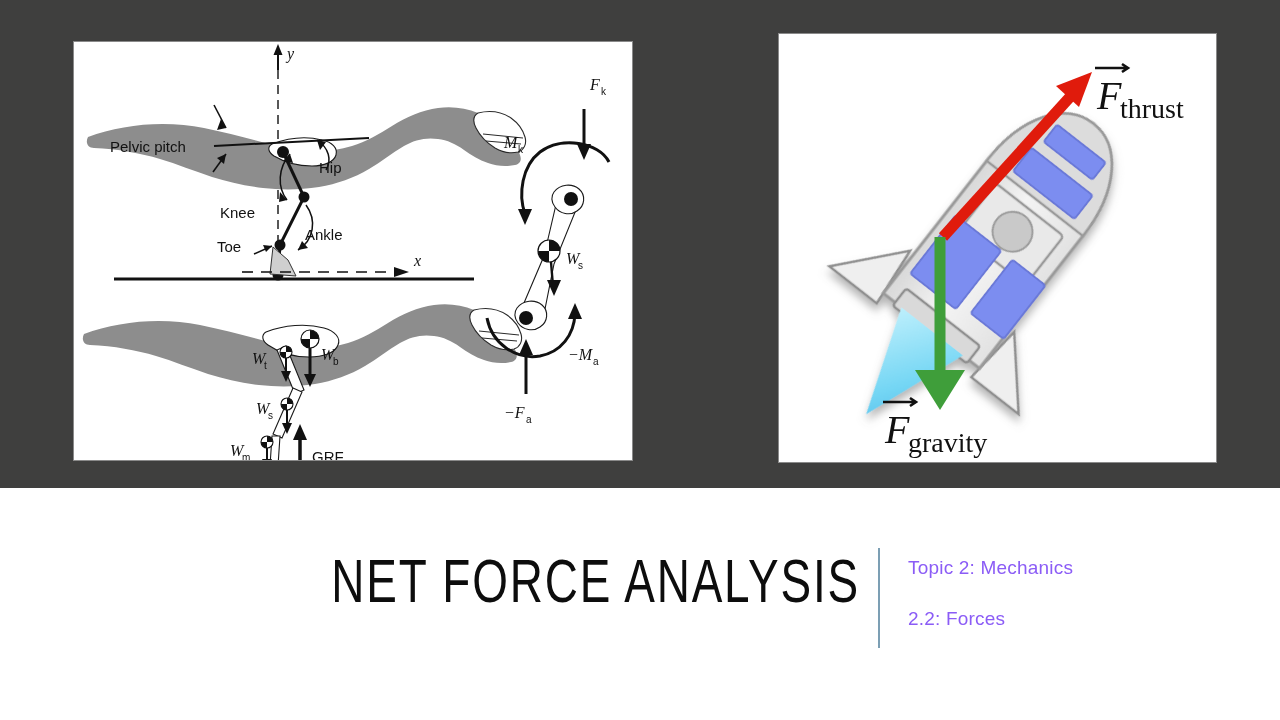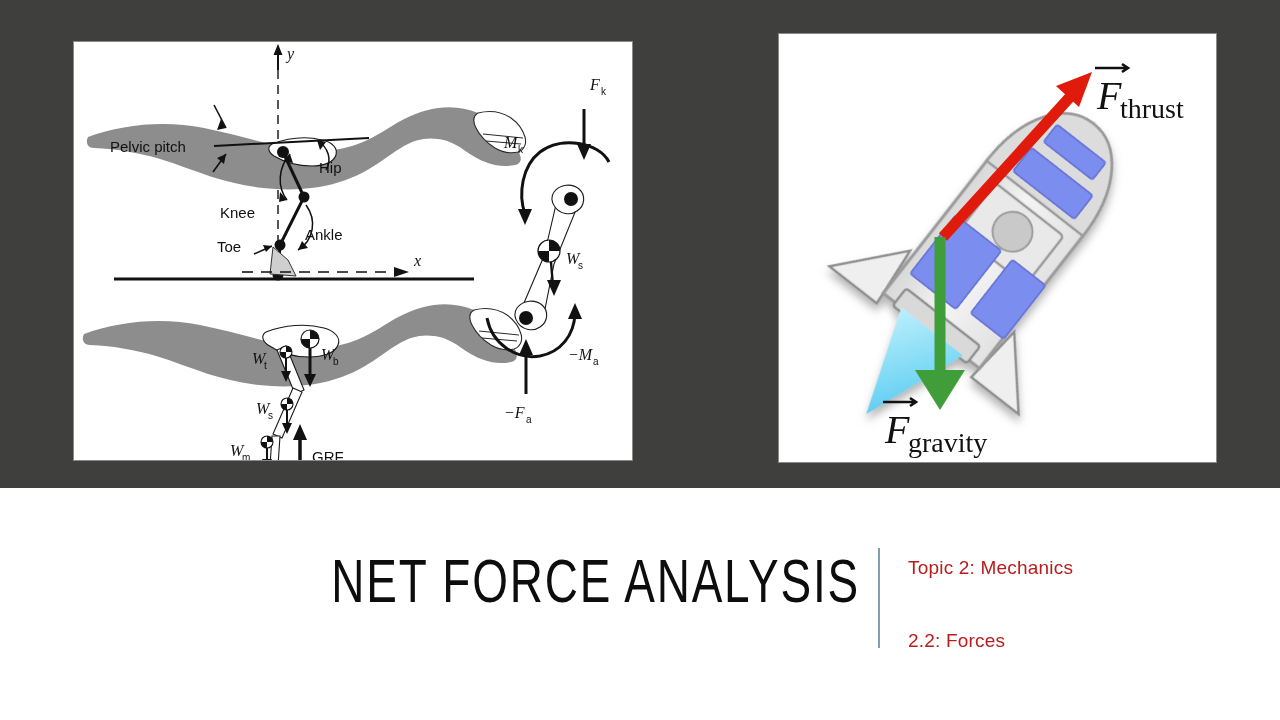--- a/index.html
+++ b/index.html
@@ -63,27 +63,27 @@
     left: 878px;
     top: 548px;
     width: 2px;
     height: 100px;
     background: #7c9fb4;
   }
   .subtitle {
     position: absolute;
     left: 908px;
     font-size: 19px;
-    color: #b91c1c;
+    color: #8b5cf6;
     letter-spacing: 0.2px;
     font-weight: 400;
     white-space: nowrap;
   }
   #sub-1 { top: 557px; }
-  #sub-2 { top: 630px; }
+  #sub-2 { top: 608px; }
 
   
   .lbl       { font-family: "Liberation Sans", sans-serif; font-size: 15px; fill: #111; }
   .lbl-ital  { font-family: "Liberation Serif", serif; font-style: italic; font-size: 16px; fill: #111; }
   .lbl-sub   { font-family: "Liberation Sans", sans-serif; font-size: 10px; fill: #111; }
   .vec-main  { font-family: "Liberation Serif", serif; font-style: italic; font-size: 40px; fill: #111; }
   .vec-sub   { font-family: "Liberation Serif", serif; font-size: 28px; fill: #111; }
 
   .body-gray { fill: #8d8d8d; }
   .bone-w    { fill: #ffffff; stroke: #1a1a1a; stroke-width: 1.1; }

